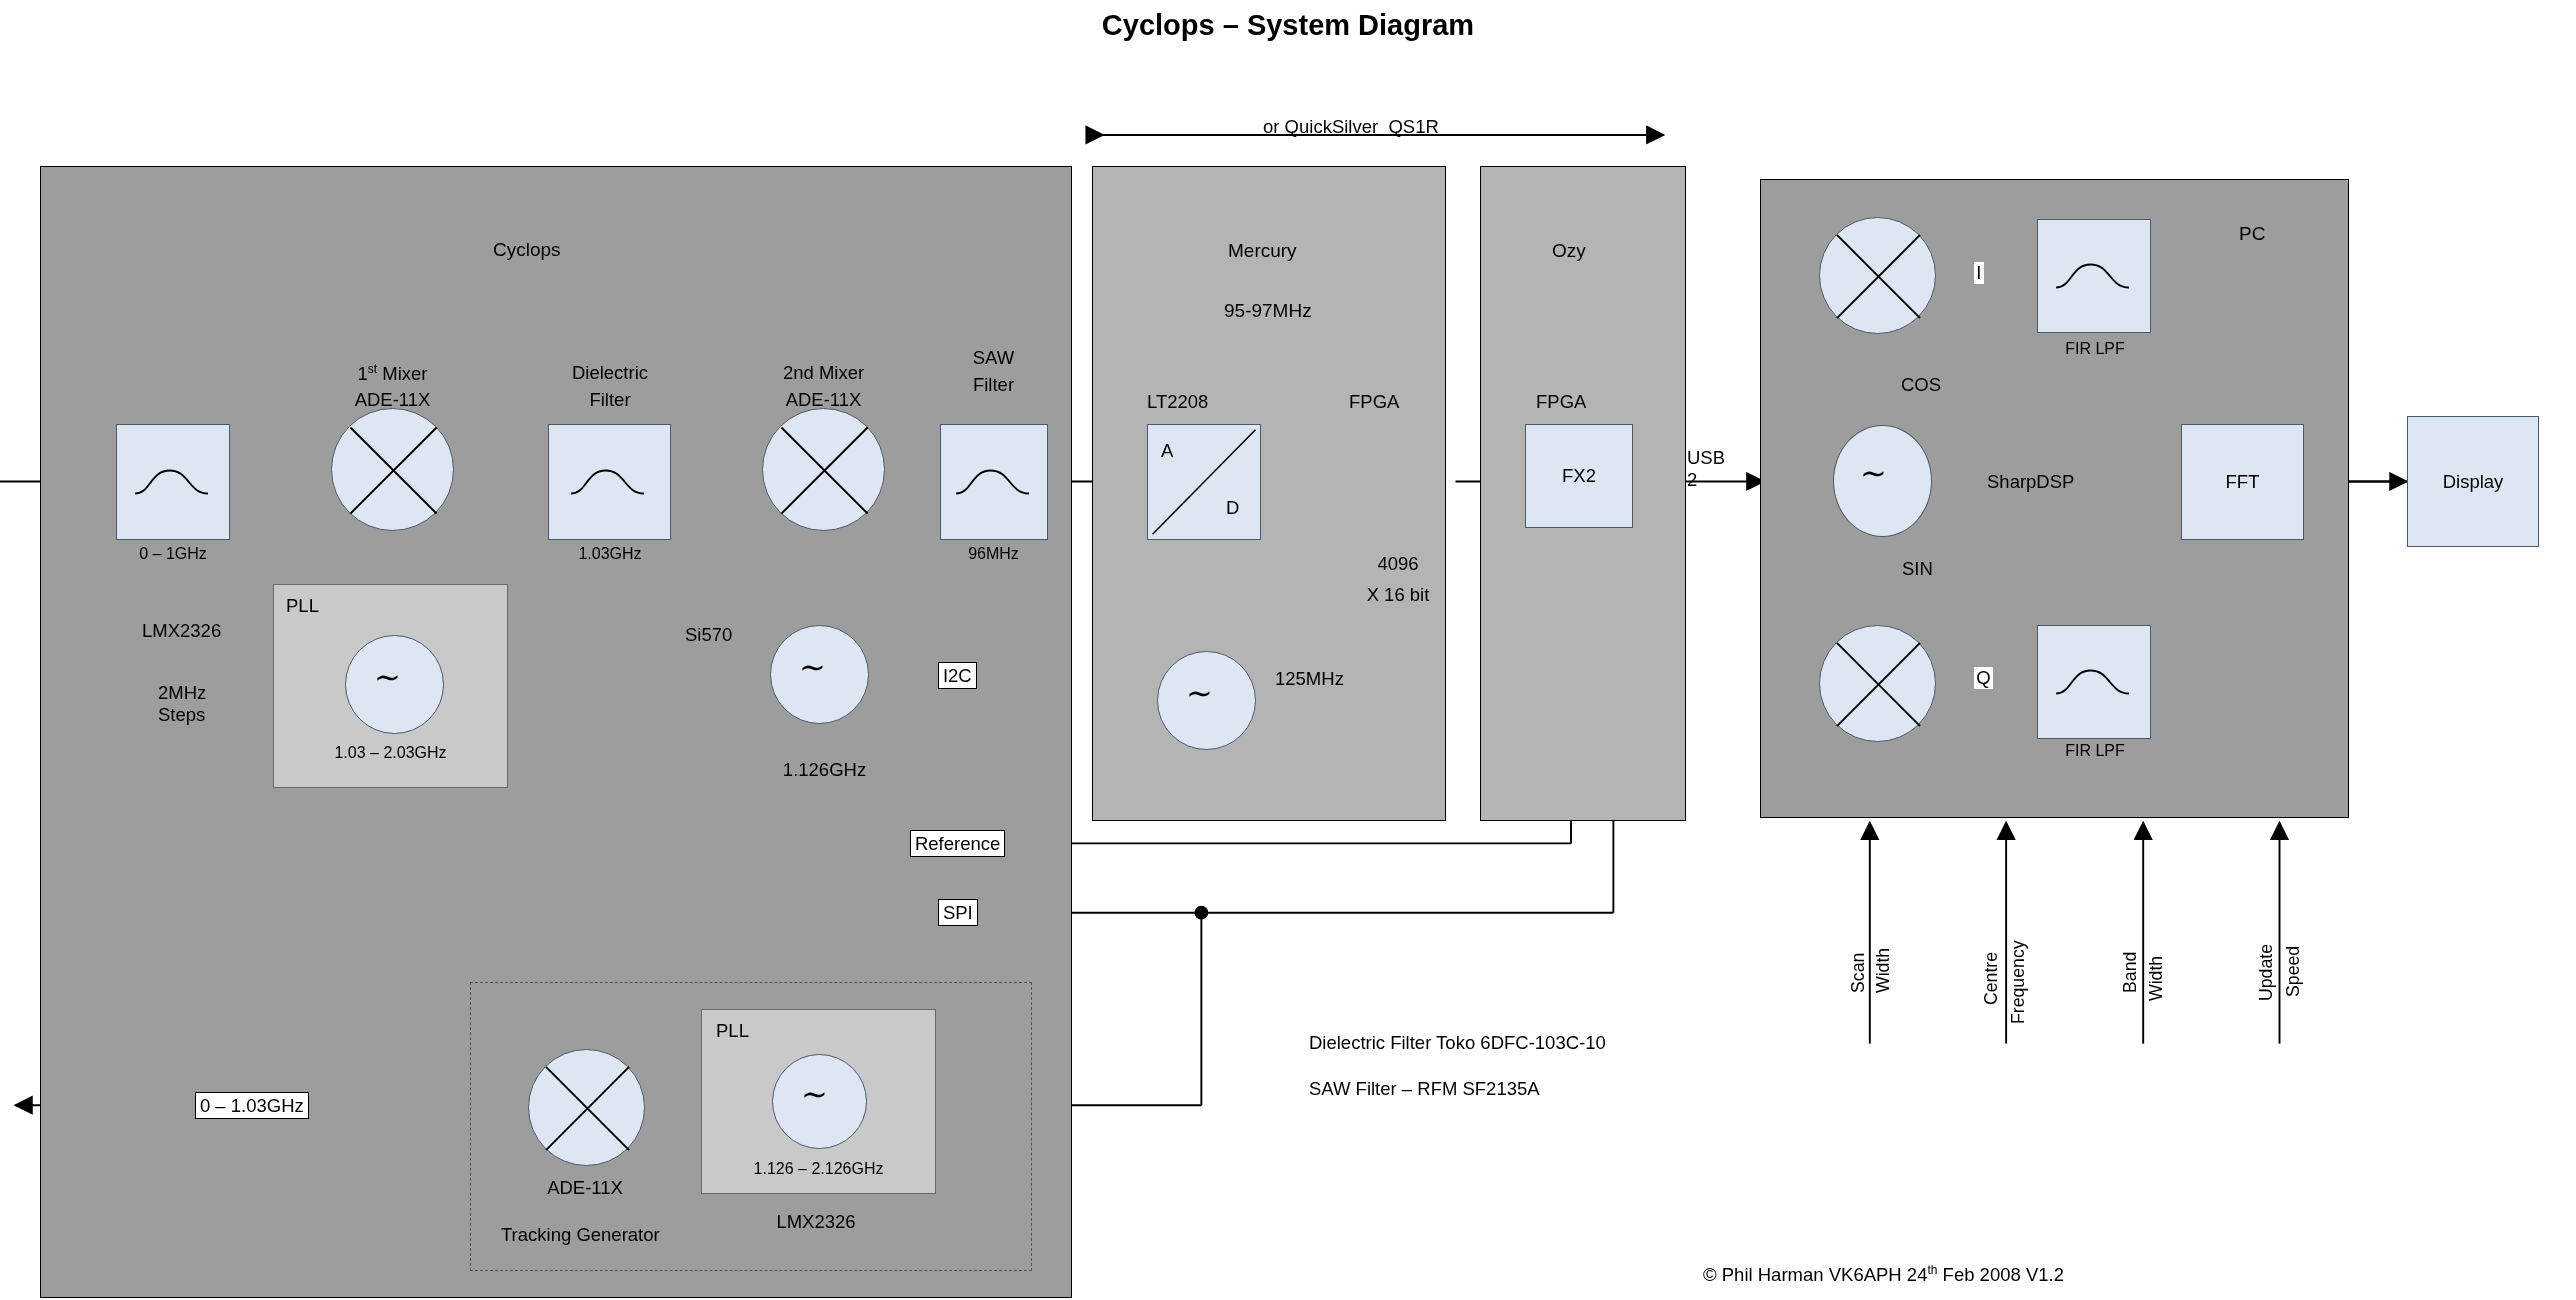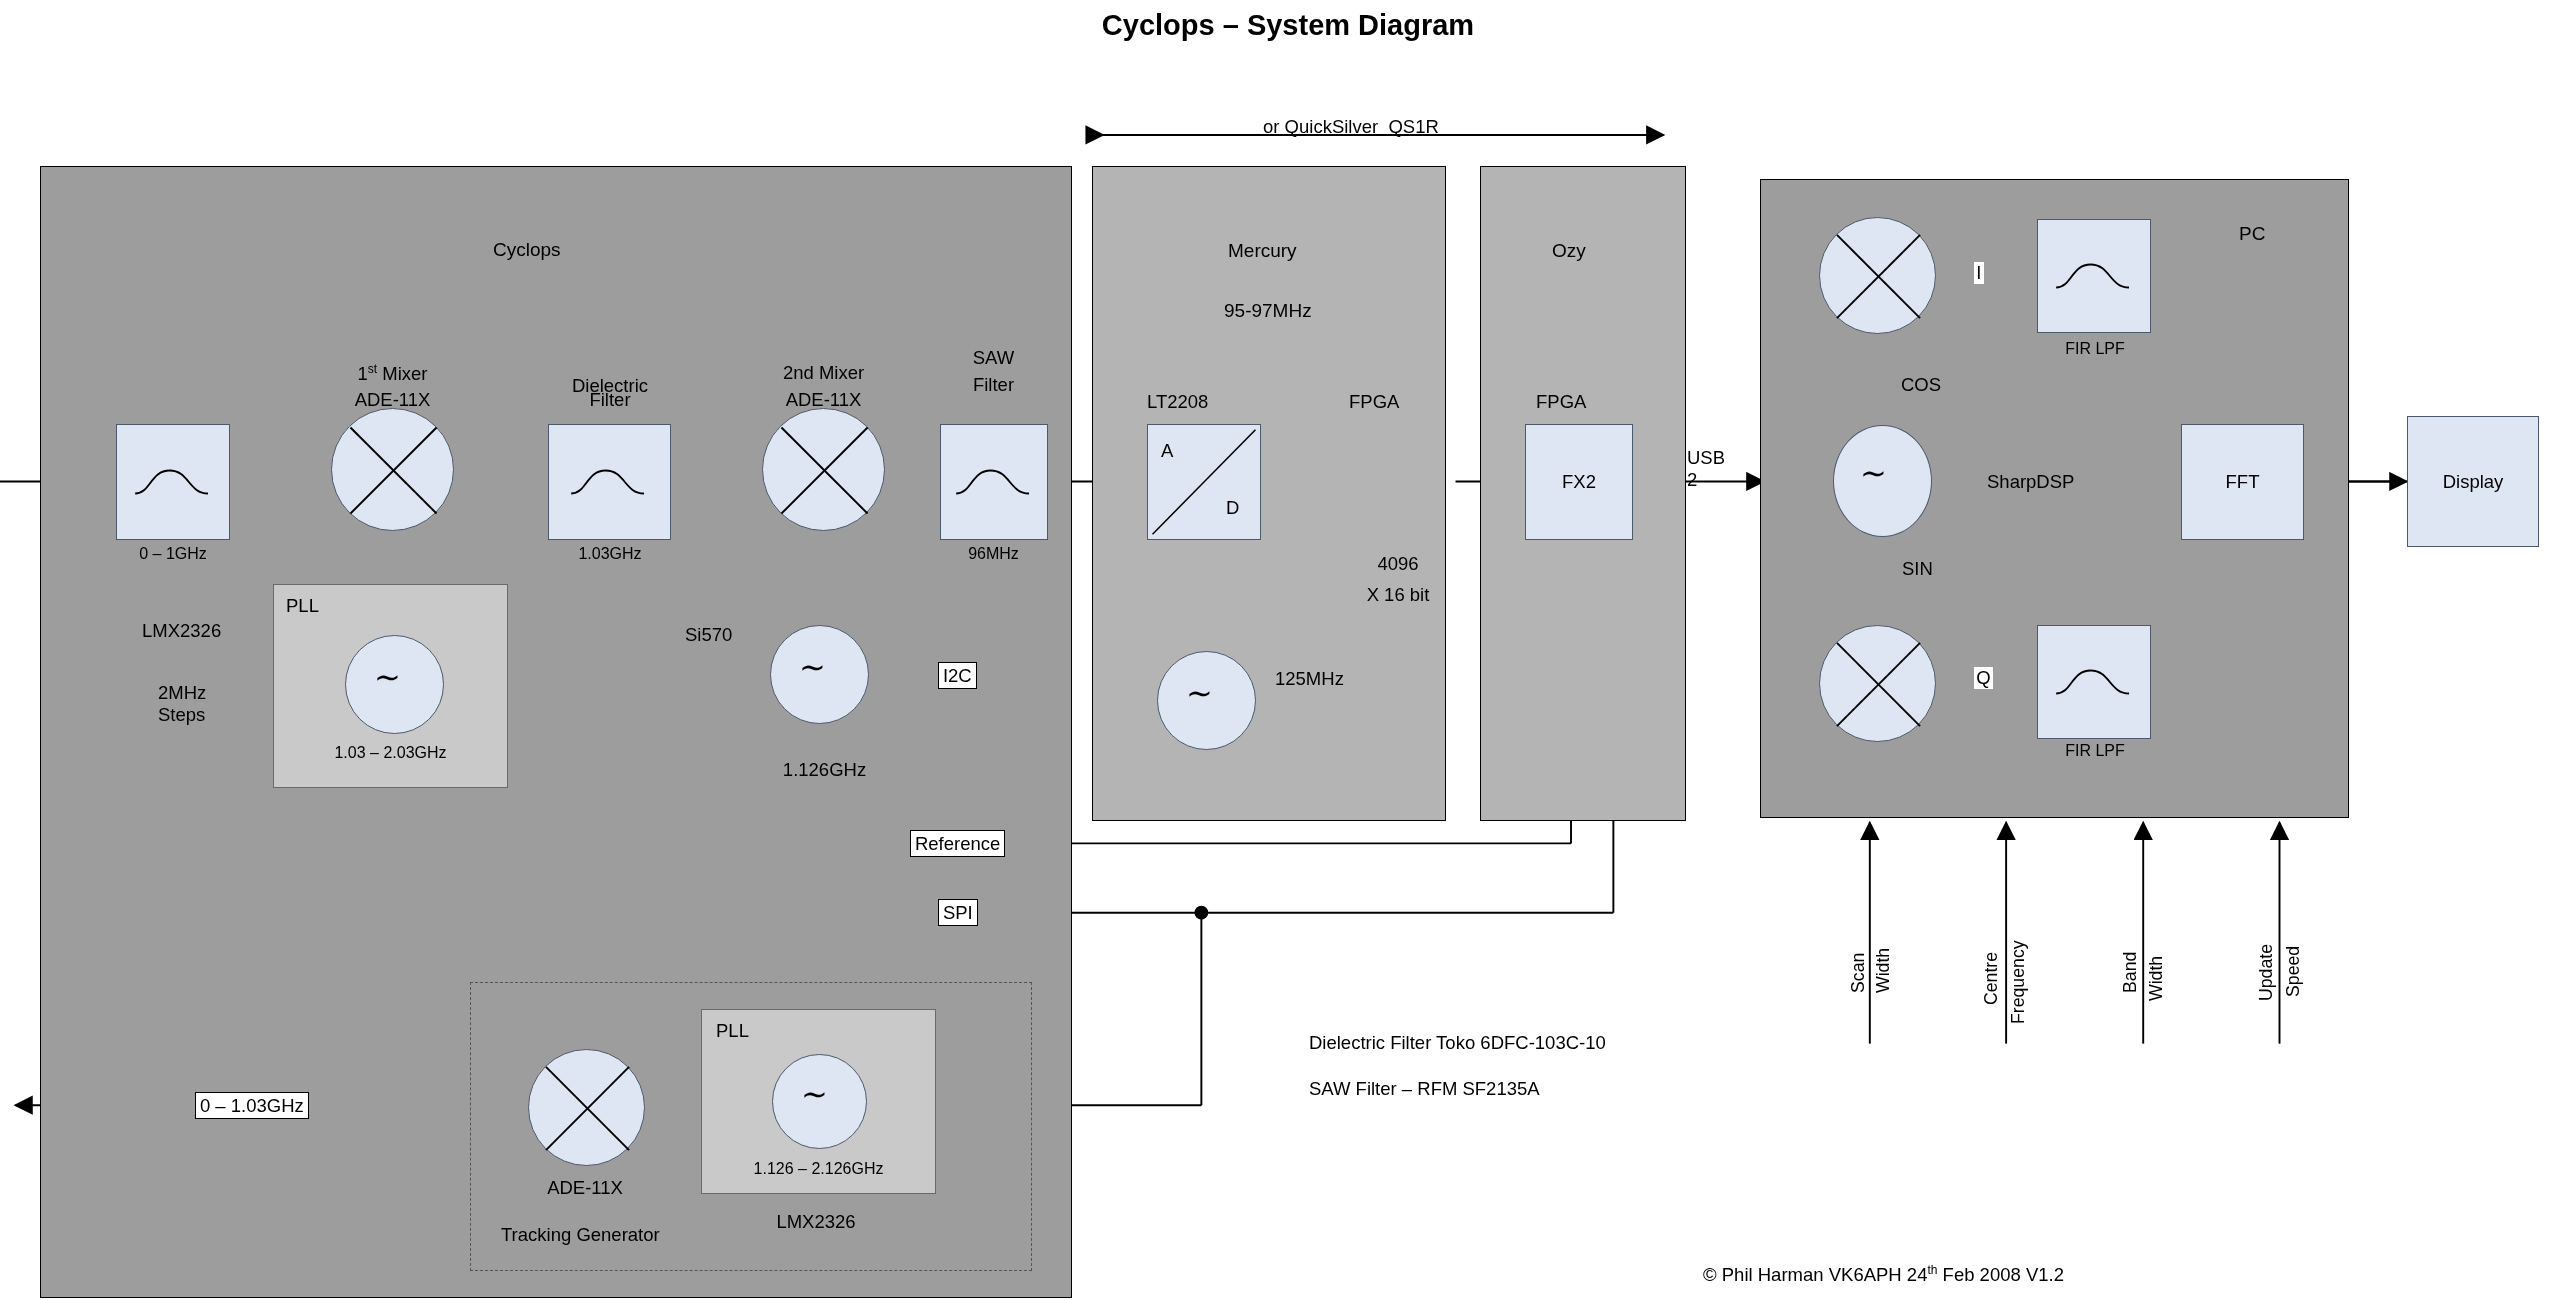--- a/index.html
+++ b/index.html
@@ -239,21 +239,21 @@
     </svg>
   </div>
   <div class="lbl c" style="left:308px; top:362px; width:169px;"><span>1<sup>st</sup> Mixer</span></div>
   <div class="lbl c" style="left:308px; top:389px; width:169px;">ADE-11X</div>
 
   <div class="box" style="left:548px; top:424px; width:123px; height:116px;">
     <svg width="89" height="46" viewBox="0 0 110 60">
       <path d="M5,45 C25,45 25,15 50,15 C75,15 75,45 100,45" stroke="#000" stroke-width="2.5" fill="none"></path>
     </svg>
   </div>
-  <div class="lbl c" style="left:533px; top:362px; width:154px;margin-top:13px;">Dielectric</div>
+  <div class="lbl c" style="left:533px; top:362px; width:154px;">Dielectric</div>
   <div class="lbl c" style="left:533px; top:389px; width:154px;">Filter</div>
   <div class="lbl small c" style="left:533px; top:544px; width:154px;">1.03GHz</div>
 
   <div class="circ" style="left:762px; top:408px; width:123px; height:123px;">
     <svg width="123" height="123" viewBox="0 0 160 160">
       <line x1="24" y1="24" x2="136" y2="136" stroke="#000" stroke-width="2.5"></line>
       <line x1="136" y1="24" x2="24" y2="136" stroke="#000" stroke-width="2.5"></line>
     </svg>
   </div>
   <div class="lbl c" style="left:739px; top:362px; width:169px;">2nd Mixer</div>
@@ -316,21 +316,21 @@
   <div class="lbl" style="left:1147px; top:391px;">LT2208</div>
 
   <div class="lbl" style="left:1349px; top:391px;">FPGA</div>
   <div class="lbl c" style="left:1325px; top:553px; width:146px;">4096</div>
   <div class="lbl c" style="left:1325px; top:584px; width:146px;">X 16 bit</div>
 
   <div class="circ" style="left:1157px; top:651px; width:99px; height:99px;"></div>
   <div class="lbl" style="left:1186px; top:674px; font-size:32px;">∼</div>
   <div class="lbl" style="left:1275px; top:668px;">125MHz</div>
 
-  <div class="box" style="left:1525px; top:424px; width:108px; height:116px;">FX2</div>
+  <div class="box" style="left:1525px; top:424px; width:108px; height:104px;">FX2</div>
   <div class="lbl" style="left:1536px; top:391px;">FPGA</div>
   <div class="lbl" style="left:1687px; top:447px; white-space:pre;">USB
 2</div>
 
   <div class="circ" style="left:1819px; top:217px; width:117px; height:117px;">
     <svg width="117" height="117" viewBox="0 0 152 152">
       <line x1="22" y1="22" x2="130" y2="130" stroke="#000" stroke-width="2.5"></line>
       <line x1="130" y1="22" x2="22" y2="130" stroke="#000" stroke-width="2.5"></line>
     </svg>
   </div>

